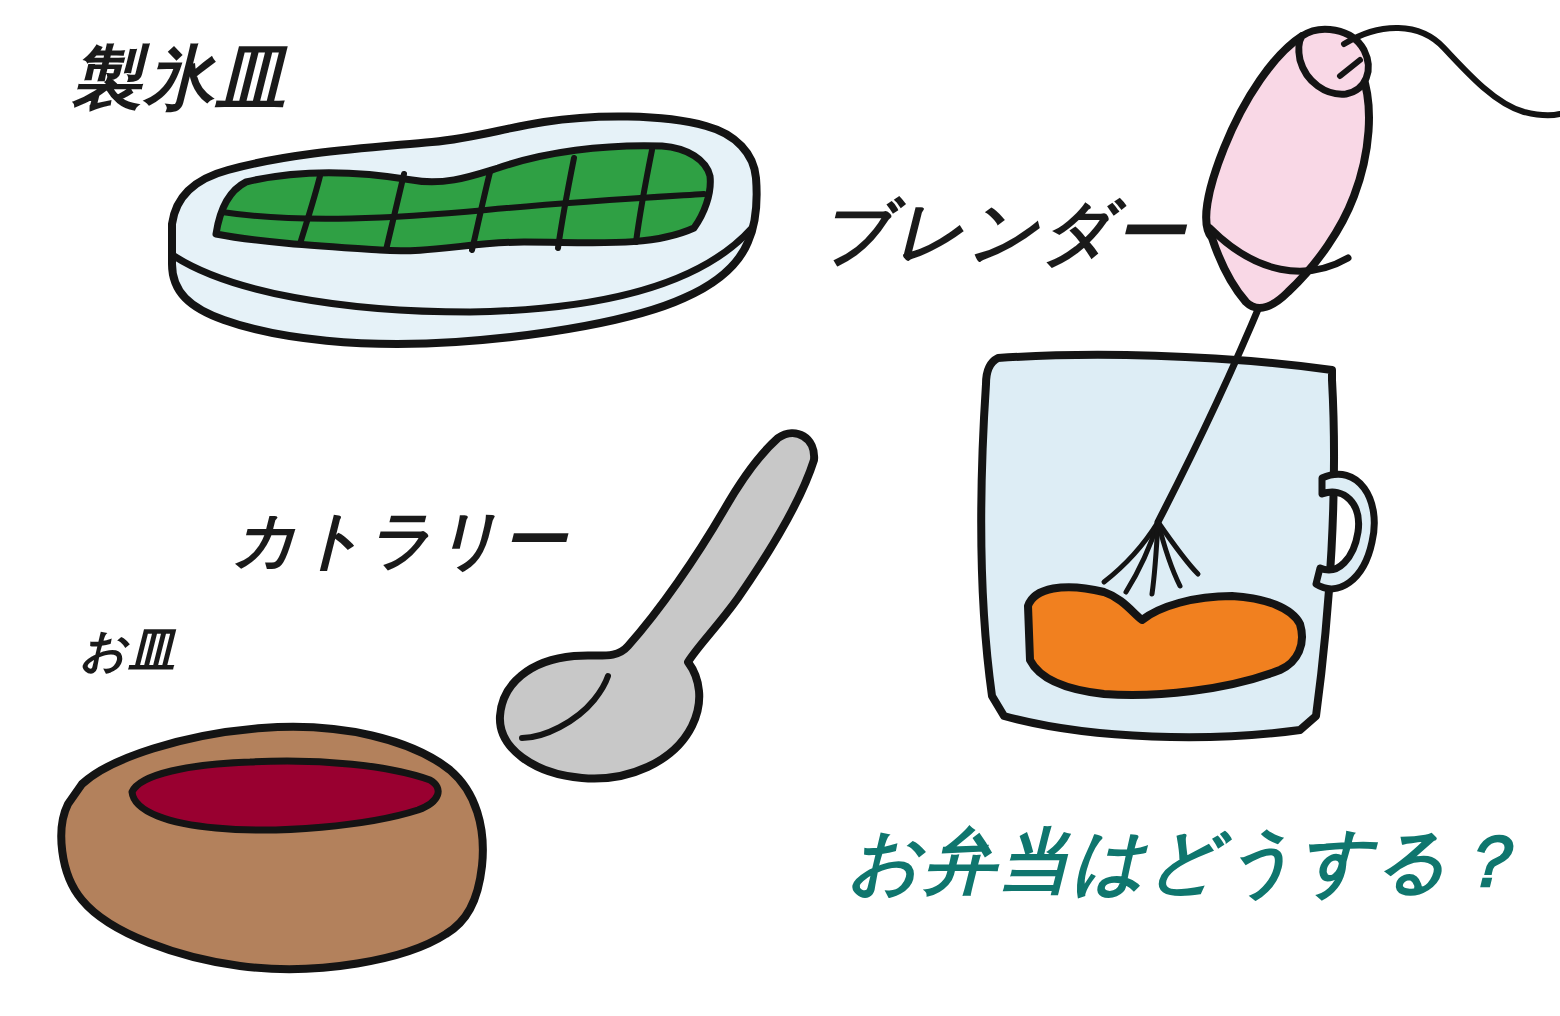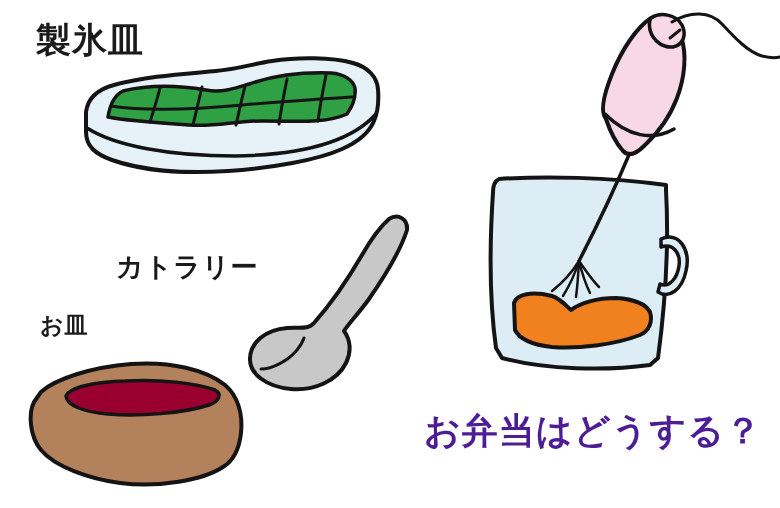--- a/index.html
+++ b/index.html
@@ -1,44 +1,45 @@
 <!DOCTYPE html>
 <html lang="ja"><head>
 <meta charset="utf-8">
 <style>
   html,body{margin:0;padding:0;}
   body{font-family:"Liberation Sans","DejaVu Sans",sans-serif;}
   .canvas{
-    position:relative;width:780px;height:508px;background:#ffffff;overflow:hidden;
+    position:relative;width:780px;height:508px;background:#ffffff;overflow:hidden;font-style:italic;
   }
   .label{
     position:absolute;font-weight:bold;color:#1a1a1a;white-space:nowrap;
     letter-spacing:1px;line-height:1;
   }
   .label-ice-tray{left:36px;top:22px;font-size:35px;}
   .label-blender{left:410px;top:99px;font-size:35px;}
-  .label-cutlery{left:116px;top:254px;font-size:27px;text-align:right;}
+  .label-cutlery{left:116px;top:254px;font-size:32px;text-align:right;}
   .label-plate{left:40px;top:314px;font-size:23px;}
   .label-caption{left:424px;top:413px;font-size:36px;}
   svg{position:absolute;display:block;}
   .svg-tray{left:75px;top:50px;}
   .svg-blender{left:480px;top:0px;}
   .svg-spoon{left:235px;top:205px;}
   .svg-bowl{left:22px;top:358px;}
   path,line{stroke-linecap:round;stroke-linejoin:round;}
 </style>
 </head>
 <body>
 
 <div class="canvas">
 
   <div class="label label-ice-tray" style="color: rgb(26, 26, 26);">製氷皿</div>
+  <div class="label label-blender" style="color: rgb(26, 26, 26);">ブレンダー</div>
   <div class="label label-cutlery" style="color: rgb(26, 26, 26);">カトラリー</div>
   <div class="label label-plate" style="color: rgb(26, 26, 26);">お皿</div>
-  <div class="label label-caption" style="color: #4c1d95; text-align: center;">お弁当はどうする？</div>
+  <div class="label label-caption" style="color: #0f766e; text-align: center;">お弁当はどうする？</div>
 
   <svg class="svg-tray" width="315" height="135" viewBox="75 50 315 135">
     <path stroke-width="4" d="M 86,112 C 88,97 99,89 114,85 C 147,76 184,74 216,71 C 238,69 252,64 272,61
          C 297,57 332,57 353,63 C 368,67 377,77 378,89 C 379,102 378,112 374,121
          C 369,133 358,142 342,149 C 318,160 272,168 228,171 C 182,174 140,170 112,160
          C 95,154 86,146 86,132 Z" fill="#e6f2f8" stroke="#141414"></path>
     <path fill="none" stroke-width="3.5" d="M 87,128 C 115,146 170,156 235,156 C 300,155 350,143 376,114" stroke="#141414"></path>
     <path stroke-width="3.5" d="M 108,117 C 110,104 115,95 123,91 C 152,84 182,86 206,90 C 222,93 236,88 249,84
          C 272,76 302,72 331,73 C 344,74 353,80 355,88 C 356,97 352,107 347,114
          C 325,124 295,121 262,121 C 235,121 215,127 190,125 C 160,123 128,121 108,117 Z" fill="#2fa044" stroke="#141414"></path>

